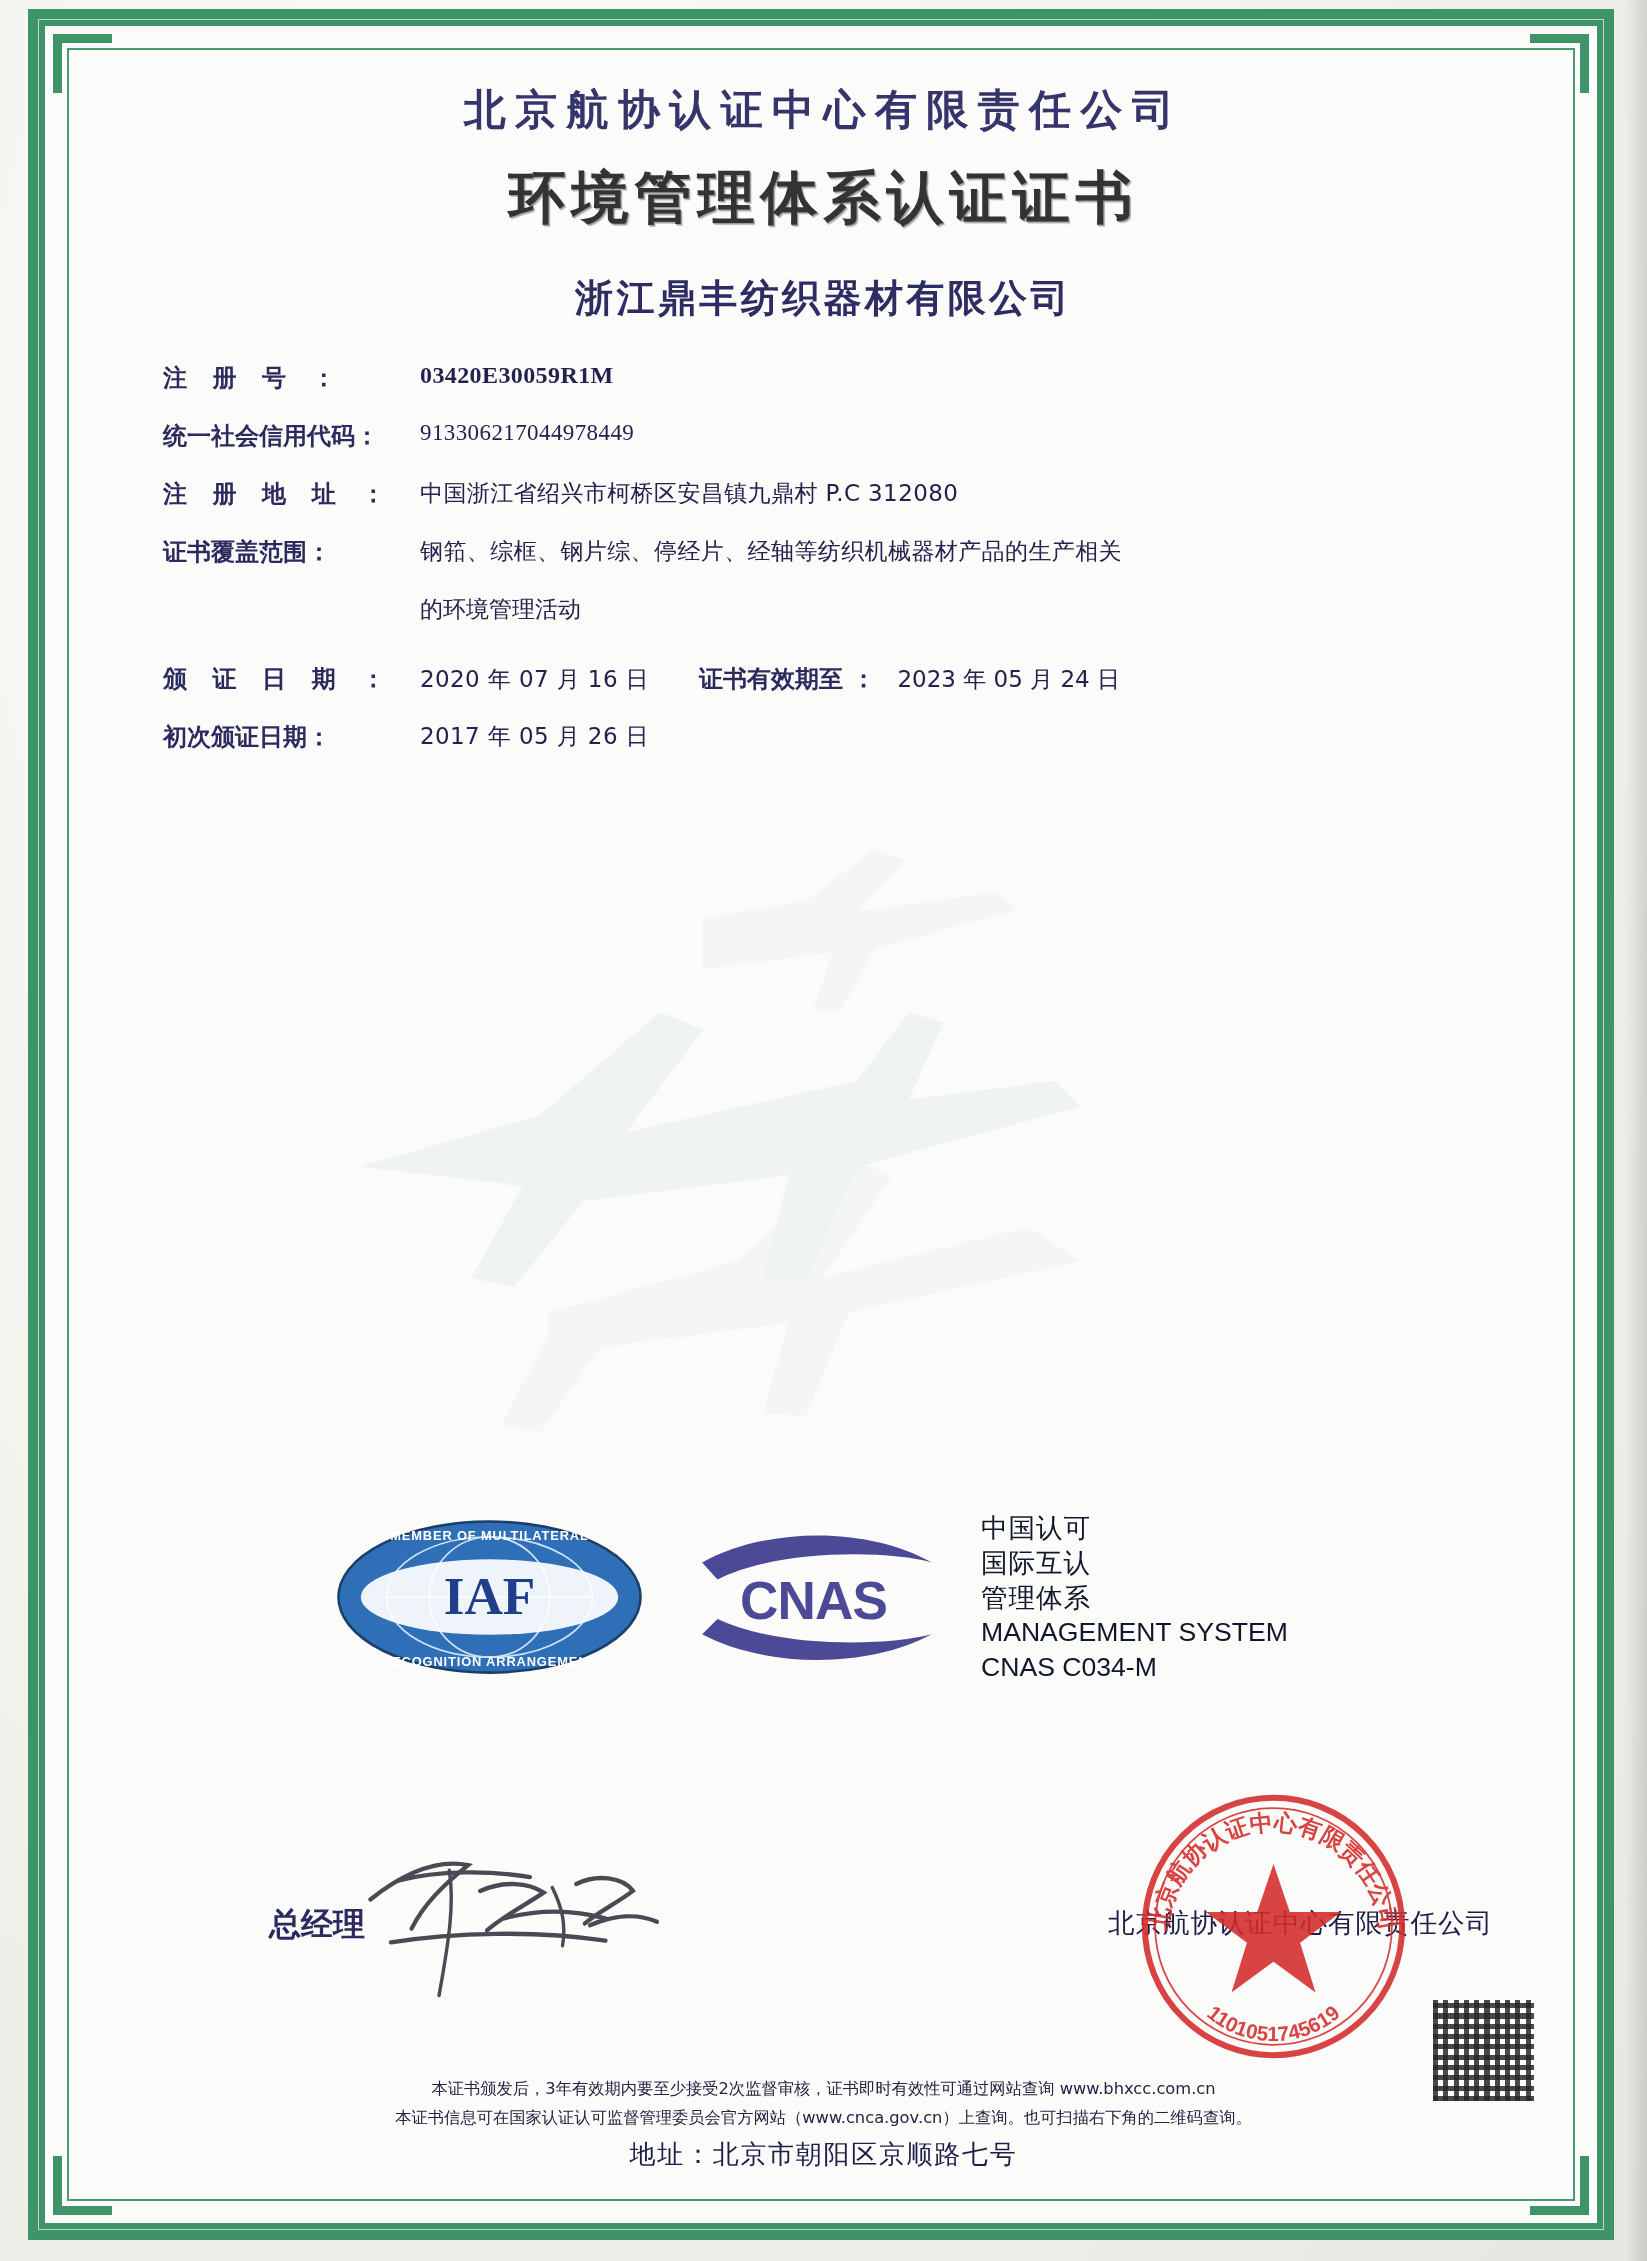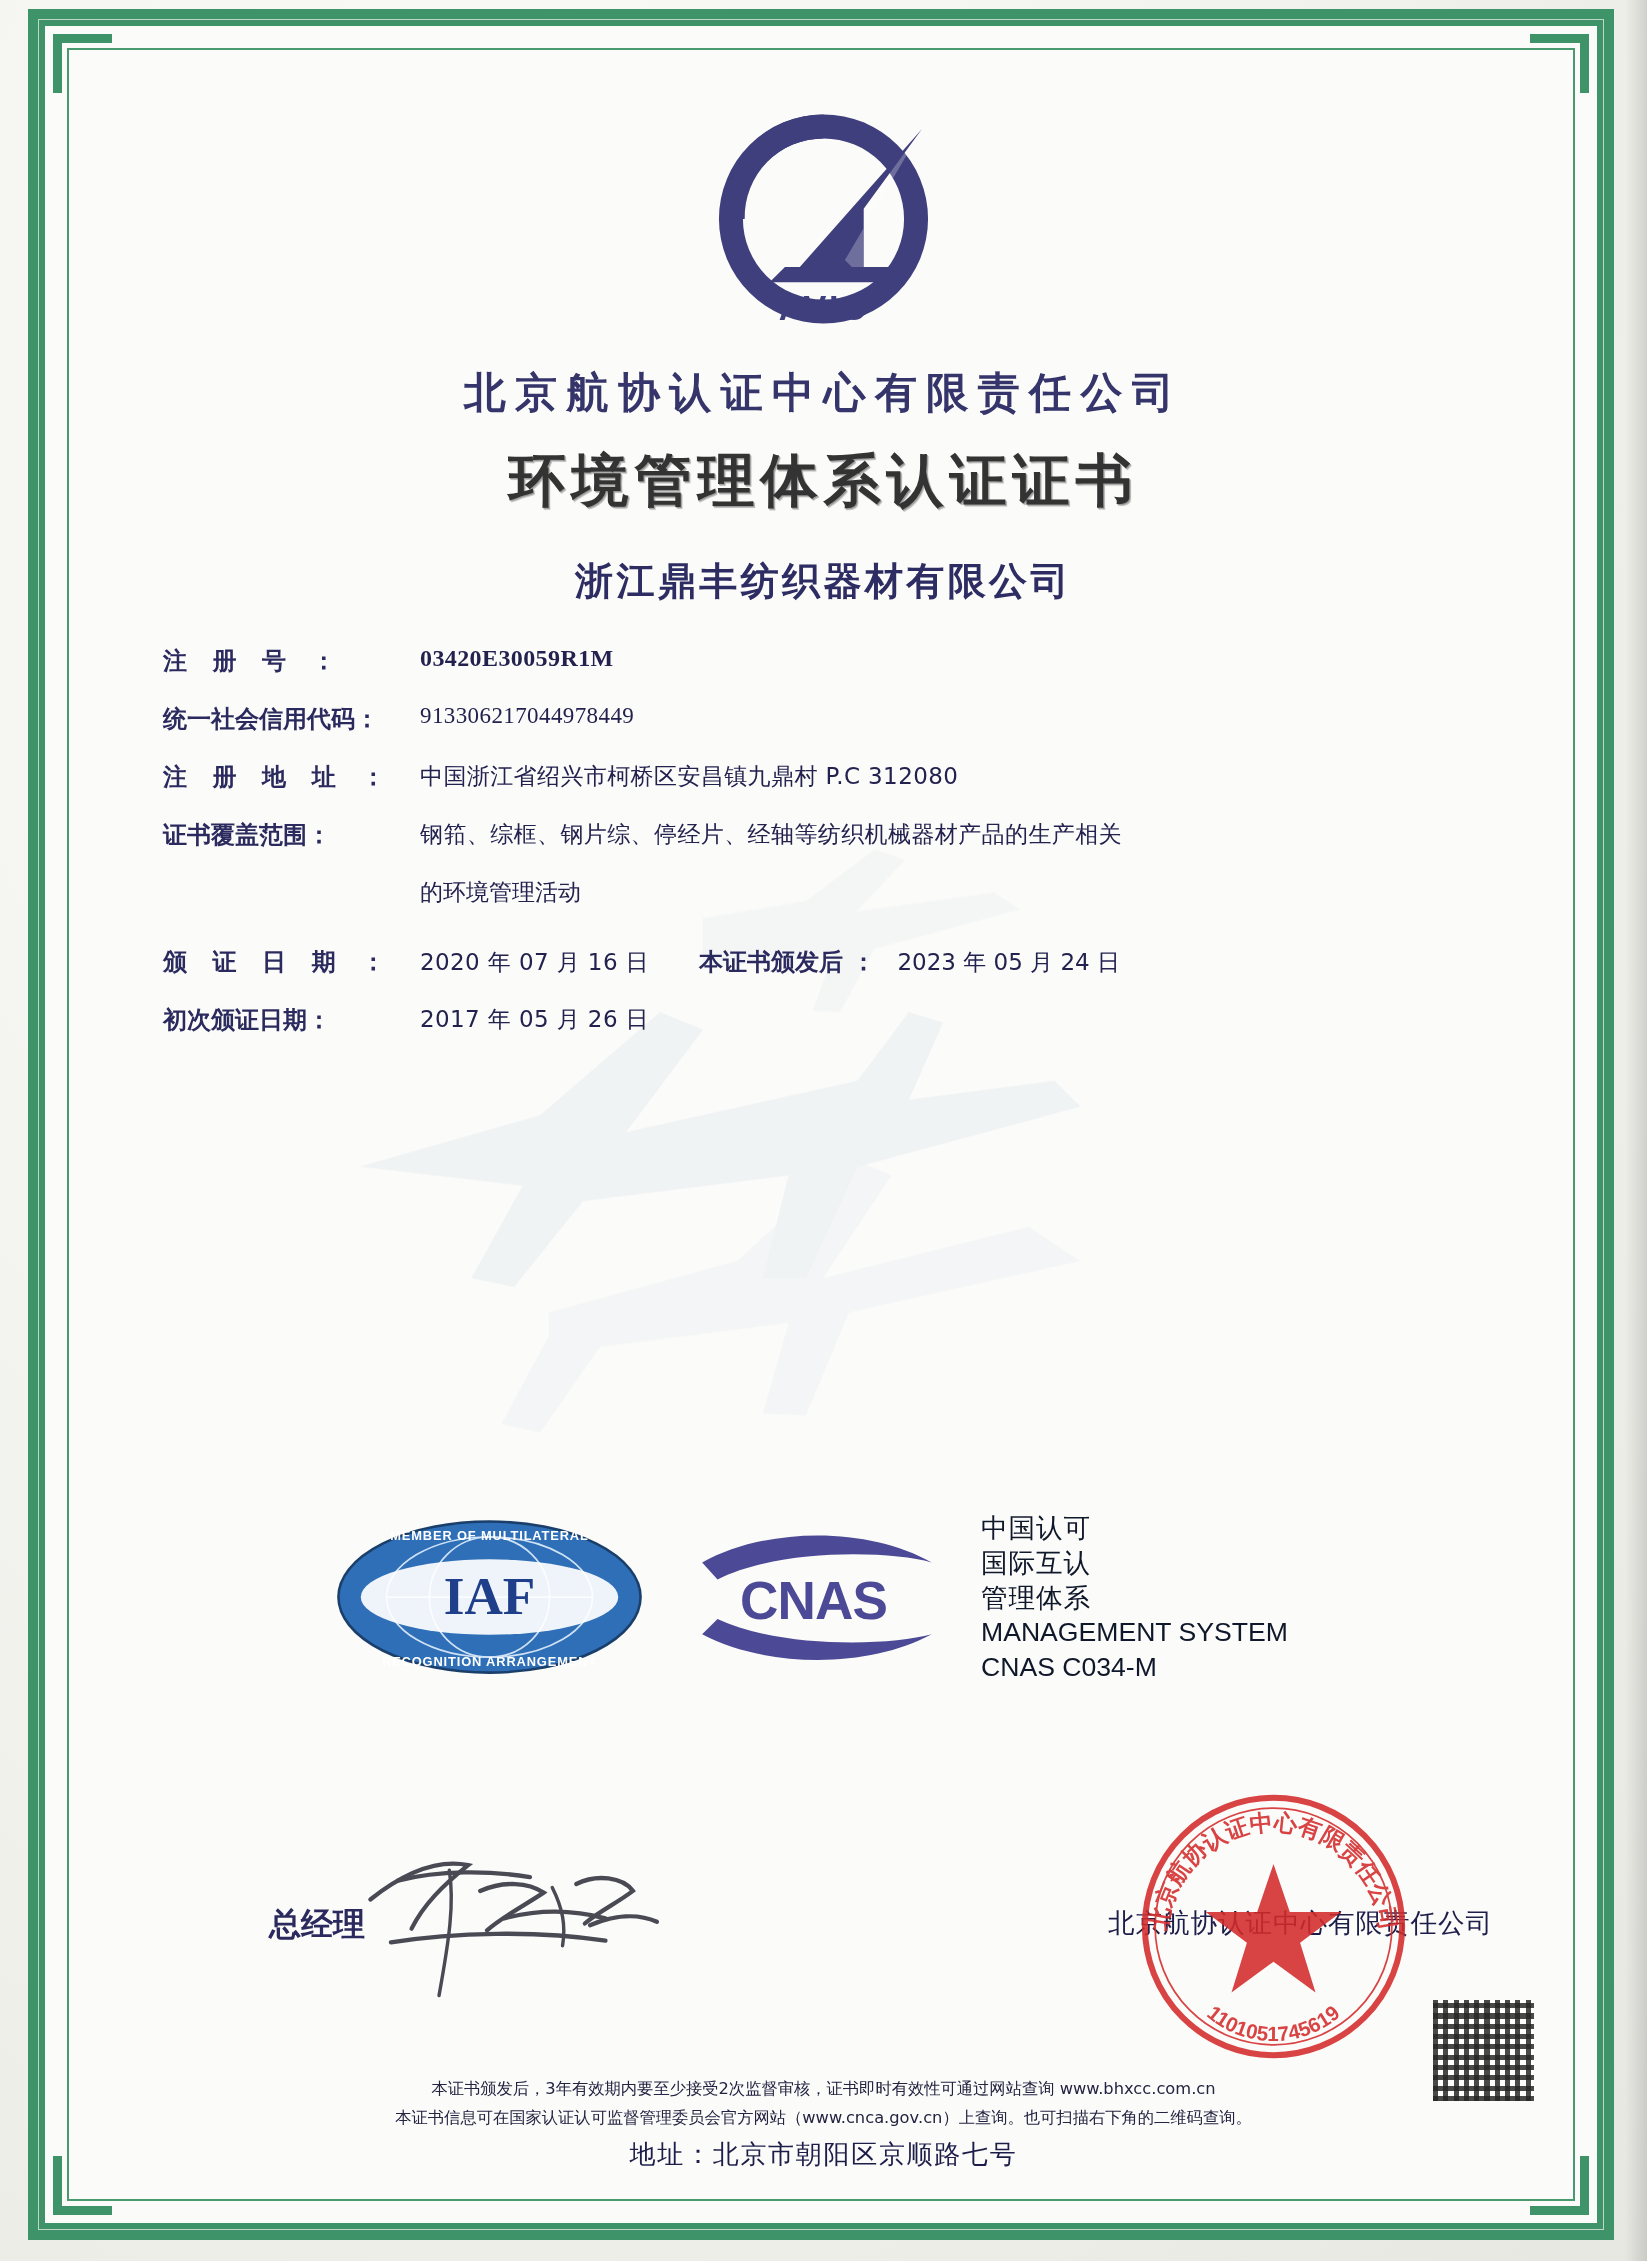--- a/index.html
+++ b/index.html
@@ -282,31 +282,20 @@
   <svg class="watermark" viewBox="0 0 1060 800">
     <g fill="#c9d7e6" opacity="0.75">
       <path d="M120 430 L330 370 L470 250 L520 270 L430 390 L700 330 L760 250 L800 262 L760 352 L930 330 L960 360 L700 430 L640 560 L590 560 L620 440 L380 470 L300 570 L250 560 L310 452 Z"></path>
       <path d="M340 600 L560 540 L690 420 L740 440 L660 560 L900 500 L960 540 L690 600 L640 720 L590 718 L620 612 L400 640 L330 740 L285 730 L340 628 Z" opacity="0.6"></path>
       <path d="M520 140 L640 120 L720 60 L756 72 L700 132 L860 110 L890 130 L720 176 L680 250 L648 248 L672 180 L520 200 Z" opacity="0.5"></path>
     </g>
   </svg>
 
   <div class="content">
 
-    <div class="logo-wrap">
-      <svg width="369" height="257" viewBox="0 0 430 300">
-        <path d="M215 18 a122 122 0 1 0 0 244 a122 122 0 1 0 0 -244 Z
-                 M215 46 a94 94 0 1 1 0 188 a94 94 0 1 1 0 -188 Z" fill="#3f3f7d"></path>
-        <path d="M95 140 a120 120 0 0 1 120 -122 l0 28 a92 92 0 0 0 -92 94 Z" fill="#3f3f7d"></path>
-        <path d="M330 35 L175 210 L262 210 L262 128 Z" fill="#3f3f7d"></path>
-        <path d="M330 35 L240 188 L262 210 L262 128 Z" fill="#ffffff" opacity="0.25"></path>
-        <path d="M152 214 L300 214 L300 196 L170 196 Z" fill="#3f3f7d"></path>
-        <text x="215" y="258" text-anchor="middle" font-family="Liberation Sans, sans-serif" font-size="40" font-weight="700" letter-spacing="3" fill="#3f3f7d">AVIC</text>
-      </svg>
-    </div>
 
     <div class="org-name">北京航协认证中心有限责任公司</div>
     <div class="cert-title">环境管理体系认证证书</div>
     <div class="company">浙江鼎丰纺织器材有限公司</div>
 
     <div class="fields">
 
       <div class="row">
         <div class="label spaced">注 册 号 ：</div>
         <div class="value bold">03420E30059R1M</div>
@@ -325,21 +314,21 @@
 
       <div class="row">
         <div class="label">证书覆盖范围：</div>
         <div class="value">钢筘、综框、钢片综、停经片、经轴等纺织机械器材产品的生产相关</div>
       </div>
       <div class="scope-line2">的环境管理活动</div>
 
       <div class="row date-row" style="margin-top:38px">
         <div class="label spaced">颁 证 日 期 ：</div>
         <div class="value">2020 年 07 月 16 日</div>
-        <div class="label2">本证书颁发后 ：</div>
+        <div class="label2">证书有效期至 ：</div>
         <div class="value2">2023 年 05 月 24 日</div>
       </div>
 
       <div class="row">
         <div class="label">初次颁证日期：</div>
         <div class="value">2017 年 05 月 26 日</div>
       </div>
 
     </div>
   </div>

